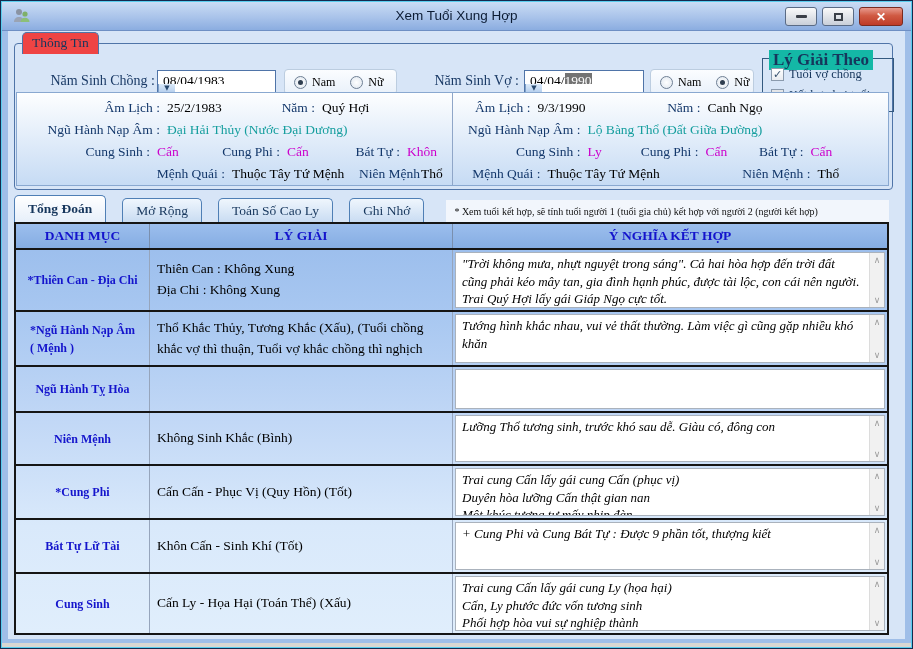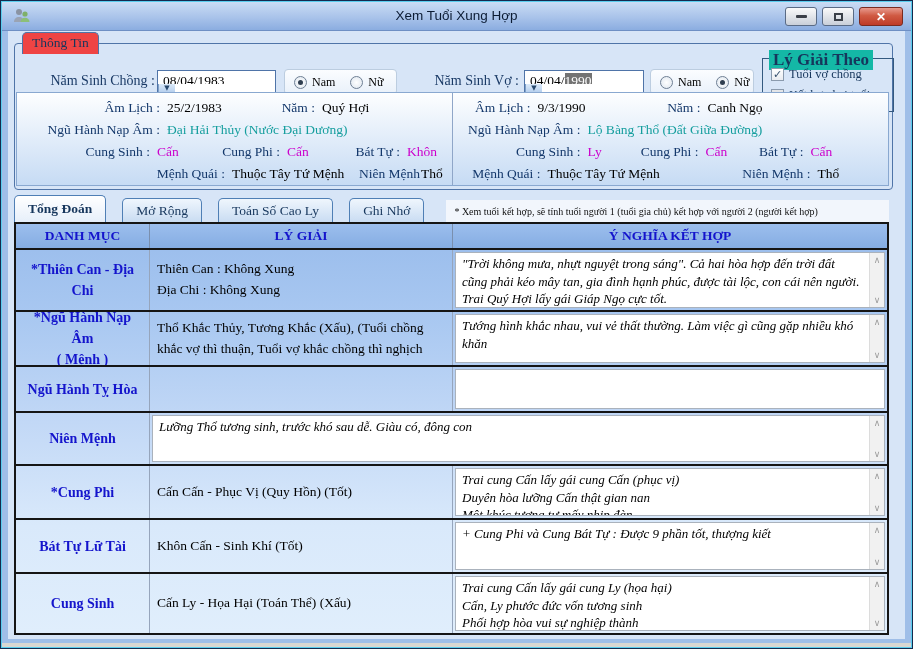--- a/index.html
+++ b/index.html
@@ -85,22 +85,22 @@
   
   .table { position:absolute; left:6px; top:191px; width:875px; height:413px; border:2px solid #151515; }
   .thead { display:flex; height:26px; background:linear-gradient(#9CBEED,#85ADE3); border-bottom:2px solid #151515; }
   .th { display:flex; align-items:center; justify-content:center; font-weight:bold;
     font-size:13.5px; color:#1414CC; }
   .th.h1 { width:133px; } .th.h2 { width:303px; border-left:1px solid #7A8FAE; } .th.h3 { flex:1; border-left:1px solid #7A8FAE; }
   .tbody { background:linear-gradient(180deg,#9DBFED 0%,#A9C8F1 18%,#C2D8F6 45%,#D9E9FB 72%,#E0EEFC 100%); }
   .trow { display:flex; }
   .trow + .trow { border-top:2px solid #151515; }
   .cell { overflow:hidden; }
-  .c1 { width:133px; display:flex; align-items:center; justify-content:center; text-align:center;
-    font-weight:bold; color:#1414CC; font-size:14px; white-space:pre-line; padding:8px; line-height:1.5; }
+  .c1 { width:133px; display:flex; align-items:center; justify-content:center; text-align:left;
+    font-weight:bold; color:#1414CC; font-size:12px; white-space:pre-line; padding:2px; line-height:1.5; }
   .c2 { width:303px; border-left:1px solid #96A5BC; display:flex; align-items:center;
     font-size:13.5px; color:#000; padding:3px 7px; white-space:pre-line; line-height:1.55; }
   .c3 { flex:1; border-left:1px solid #96A5BC; position:relative; padding:2px; }
   .tbox { position:relative; width:100%; height:100%; background:#FFFFFF; border:1px solid #AAB2BC; }
   .ttext { position:absolute; left:0; top:0; right:16px; bottom:0; padding:2px 6px;
     font-style:italic; font-size:13px; line-height:1.35; color:#000; white-space:pre-line; overflow:hidden; }
   .sb { position:absolute; right:0; top:0; bottom:0; width:15px; background:#F1F1F1; border-left:1px solid #DCDCDC;
     display:flex; flex-direction:column; justify-content:space-between; align-items:center;
     padding:2px 0; font-family:"DejaVu Sans",sans-serif; font-size:9px; color:#9A9A9A; }
 </style>
@@ -281,20 +281,21 @@
           <div class="cell c2"></div>
           <div class="cell c3">
             <div class="tbox">
               <div class="ttext"></div>
             </div>
           </div>
         </div>
 
         <div class="trow" style="height:53px">
           <div class="cell c1">Niên Mệnh</div>
+          <div class="cell c2">Không Sinh Khắc (Bình)</div>
           <div class="cell c3">
             <div class="tbox">
               <div class="ttext">Lưỡng Thổ tương sinh, trước khó sau dễ. Giàu có, đông con</div>
               <div class="sb">
                   <span>∧</span>
                   <span>∨</span>
                 </div>
             </div>
           </div>
         </div>

